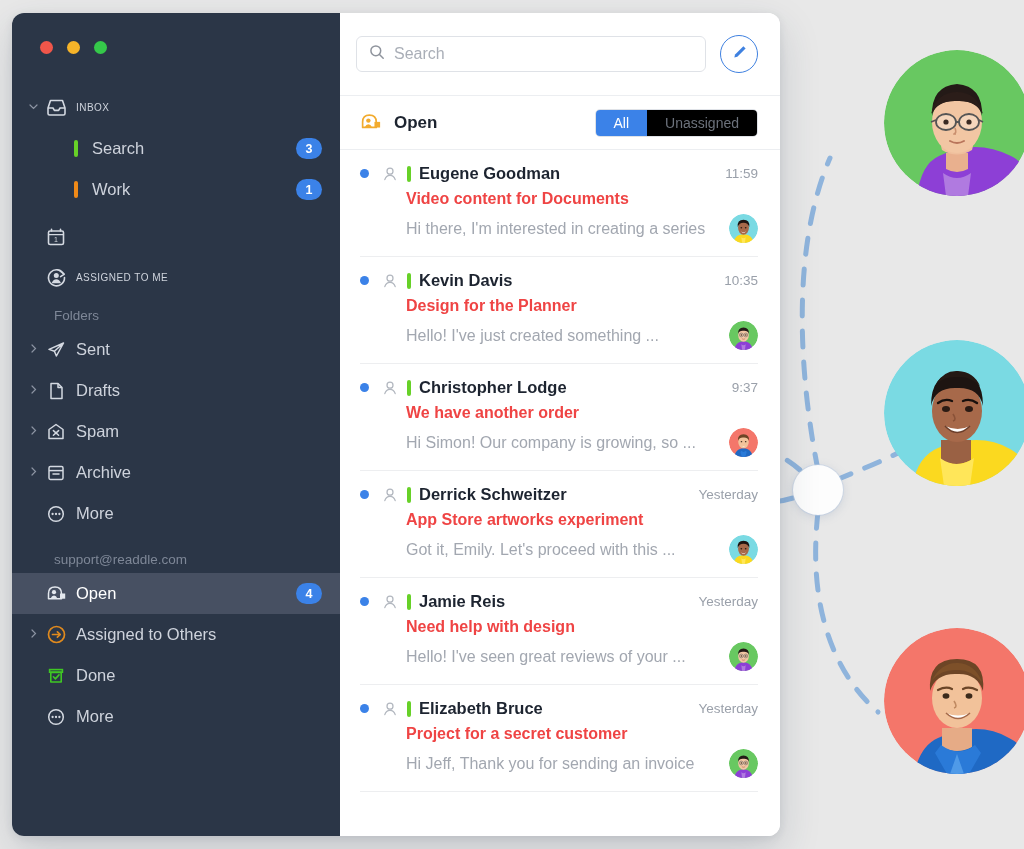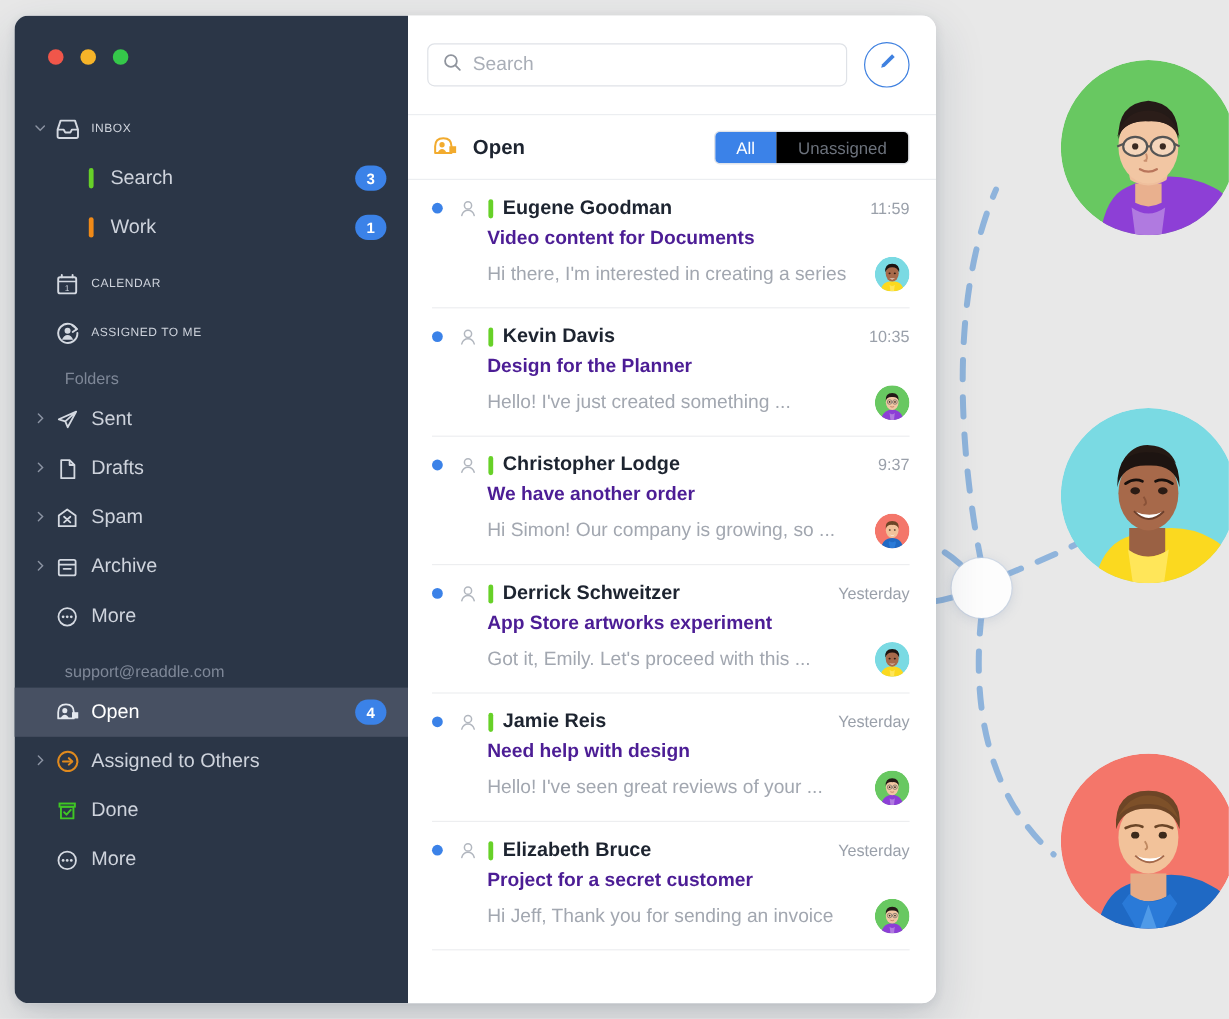--- a/index.html
+++ b/index.html
@@ -155,21 +155,21 @@
   .msg .line1 { display: flex; align-items: center; gap: 0; }
   .dot {
     width: 9px; height: 9px; border-radius: 50%;
     background: #3b82e8; flex: 0 0 9px; margin-right: 13px;
   }
   .personico { flex: 0 0 16px; margin-right: 9px; display: flex; align-items: center; }
   .mtag { width: 4px; height: 16px; border-radius: 2px; background: #67d128; flex: 0 0 4px; margin-right: 8px; }
   .sender { font-size: 16.5px; font-weight: bold; color: #1d2430; white-space: nowrap; }
   .time { margin-left: auto; font-size: 13.5px; color: #9aa0aa; white-space: nowrap; padding-left: 10px; }
   .subj {
-    font-size: 16px; font-weight: bold; color: #4c1d95;
+    font-size: 16px; font-weight: bold; color: #ef4444;
     margin: 7px 0 0 0; padding-left: 46px;
     white-space: nowrap; overflow: hidden;
   }
   .prevrow {
     display: flex; align-items: center;
     margin-top: 6px; padding-left: 46px; padding-bottom: 13px;
     border-bottom: 1px solid #edeef0;
   }
   .prev {
     font-size: 16px; color: #a2a7b0;
@@ -316,21 +316,20 @@
       <div class="srow caps">
         <span class="chev"></span>
         <span class="ico">
           <svg width="20" height="20" viewBox="0 0 20 20">
             <rect x="2.5" y="4" width="15" height="13.5" rx="1.6" fill="none" stroke="#d4d9e1" stroke-width="1.6"></rect>
             <path d="M5.5 4 V2.2 M14.5 4 V2.2" stroke="#d4d9e1" stroke-width="1.6" stroke-linecap="round"></path>
             <path d="M2.5 7.6 H17.5" stroke="#d4d9e1" stroke-width="1.4"></path>
             <text x="10" y="15.3" font-size="7" fill="#d4d9e1" text-anchor="middle" font-family="Liberation Sans, sans-serif">1</text>
           </svg>
         </span>
-        <span class="lbl">CALENDAR</span>
       </div>
 
       <div class="srow caps">
         <span class="chev"></span>
         <span class="ico">
           <svg width="21" height="21" viewBox="0 0 21 21">
             <path d="M17.8 7.5 A8 8 0 1 0 18.5 10.5" fill="none" stroke="#d4d9e1" stroke-width="1.6" stroke-linecap="round"></path>
             <path d="M14.2 4.1 L18.2 7.1 L14.6 9.6" fill="none" stroke="#d4d9e1" stroke-width="1.6" stroke-linejoin="round" stroke-linecap="round"></path>
             <circle cx="10.3" cy="8.6" r="2.5" fill="#d4d9e1"></circle>
             <path d="M5.6 16.2 q1.6-4 4.7-4 q3.1 0 4.7 4" fill="#d4d9e1"></path>

